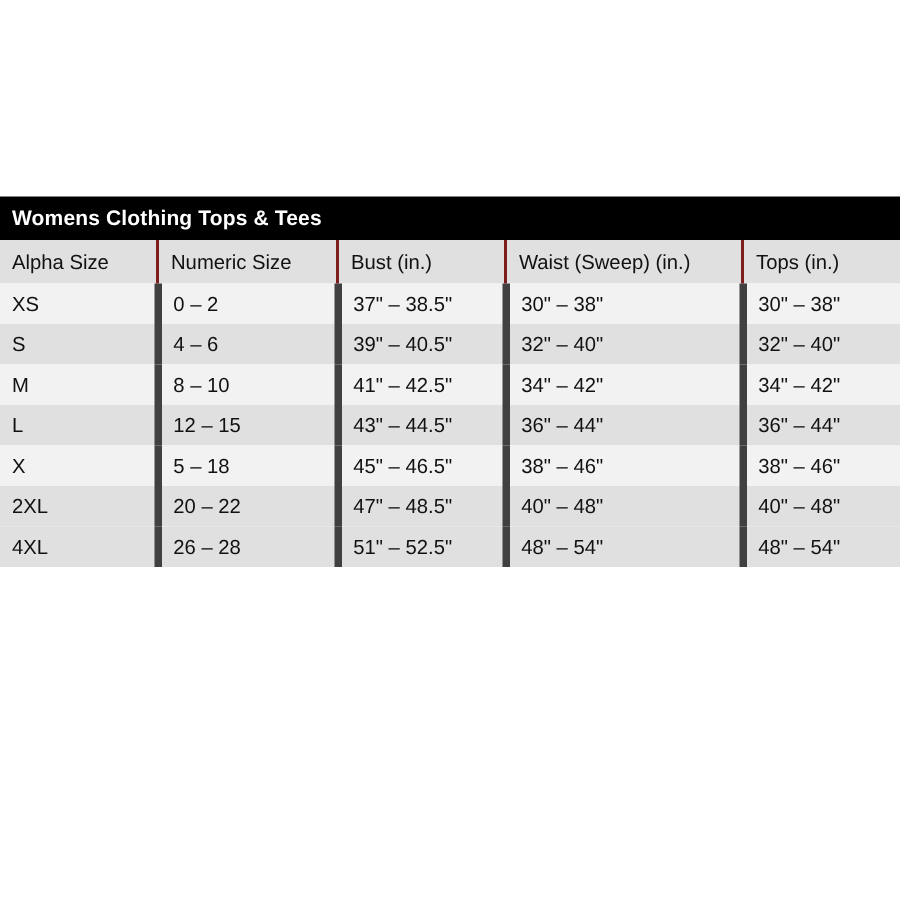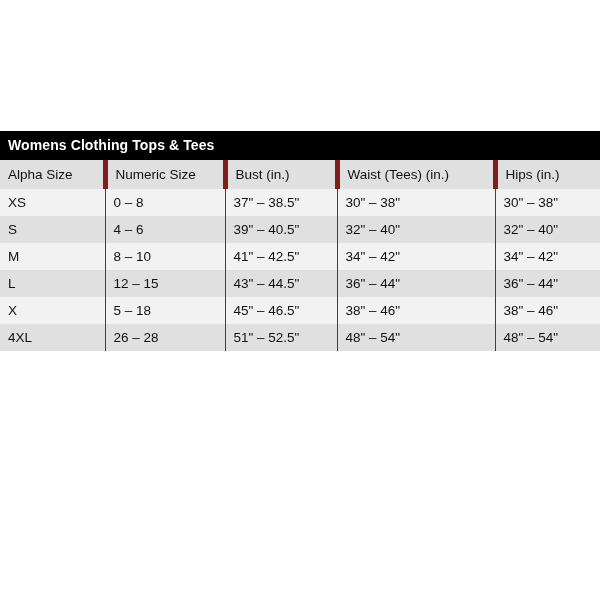--- a/index.html
+++ b/index.html
@@ -47,29 +47,29 @@
     padding: 6px 8px 7px 8px;
     letter-spacing: 0.1px;
   }
   .head-row th {
     background: #e0e0e0;
     color: #111111;
     text-align: left;
     font-weight: normal;
     font-size: 13.5px;
     padding: 7px 8px 7px 8px;
-    border-right: 5px solid #7f1d1d;
+    border-right: 2px solid #7f1d1d;
   }
   .head-row th:last-child { border-right: none; }
 
   tbody td {
     padding: 6px 8px 6px 8px;
     font-size: 13.5px;
     color: #111111;
-    border-right: 1px solid #404040;
+    border-right: 5px solid #404040;
     white-space: nowrap;
   }
   tbody td:last-child { border-right: none; }
   tbody tr.odd td { background: #f2f2f2; }
   tbody tr.even td { background: #e0e0e0; }
 </style>
 </head>
 <body>
 
 <div class="page">
@@ -83,28 +83,28 @@
           <col class="c4">
       </colgroup>
       <thead>
         <tr class="title-row">
           <th colspan="5">Womens Clothing Tops &amp; Tees</th>
         </tr>
         <tr class="head-row">
           <th>Alpha Size</th>
           <th>Numeric Size</th>
           <th>Bust (in.)</th>
-          <th>Waist (Tees) (in.)</th>
-          <th>Hips (in.)</th>
+          <th>Waist (Sweep) (in.)</th>
+          <th>Tops (in.)</th>
         </tr>
       </thead>
       <tbody>
         <tr class="odd">
           <td>XS</td>
-          <td>0 – 8</td>
+          <td>0 – 2</td>
           <td>37" – 38.5"</td>
           <td>30" – 38"</td>
           <td>30" – 38"</td>
         </tr>
         <tr class="even">
           <td>S</td>
           <td>4 – 6</td>
           <td>39" – 40.5"</td>
           <td>32" – 40"</td>
           <td>32" – 40"</td>
@@ -124,20 +124,27 @@
           <td>36" – 44"</td>
         </tr>
         <tr class="odd">
           <td>X</td>
           <td>5 – 18</td>
           <td>45" – 46.5"</td>
           <td>38" – 46"</td>
           <td>38" – 46"</td>
         </tr>
         <tr class="even">
+          <td>2XL</td>
+          <td>20 – 22</td>
+          <td>47" – 48.5"</td>
+          <td>40" – 48"</td>
+          <td>40" – 48"</td>
+        </tr>
+        <tr class="even">
           <td>4XL</td>
           <td>26 – 28</td>
           <td>51" – 52.5"</td>
           <td>48" – 54"</td>
           <td>48" – 54"</td>
         </tr>
       </tbody>
     </table>
   </div>
 </div>

